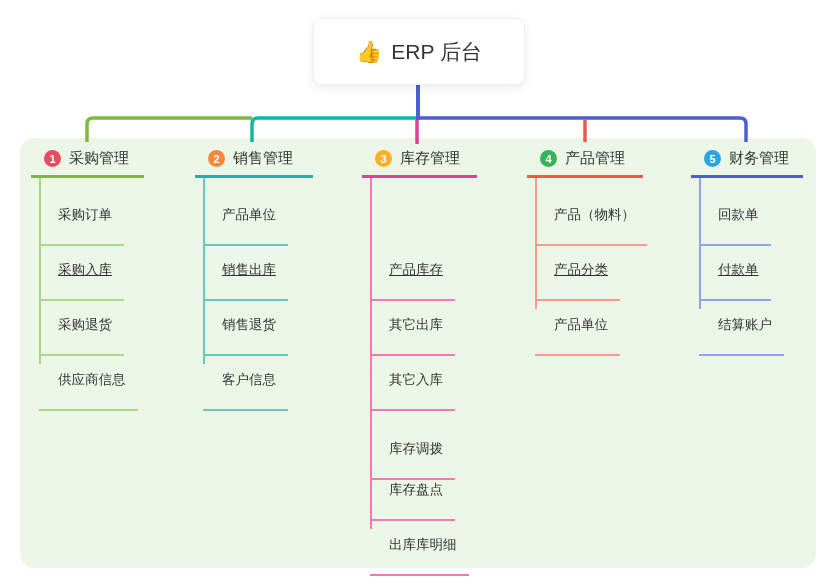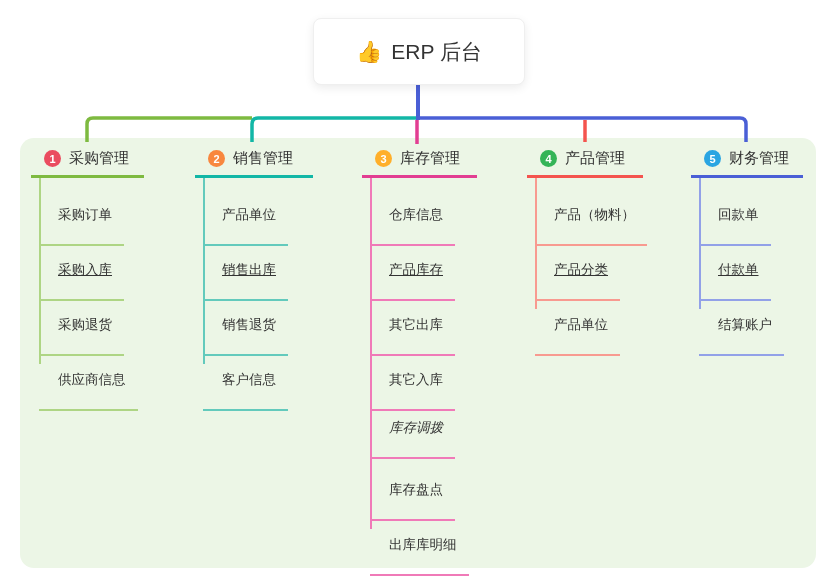--- a/index.html
+++ b/index.html
@@ -47,21 +47,21 @@
   .branch-1{left:195px;} .branch-1 .branch-header{width:118px;}
   .branch-2{left:362px;} .branch-2 .branch-header{width:115px;}
   .branch-3{left:527px;} .branch-3 .branch-header{width:116px;}
   .branch-4{left:691px;} .branch-4 .branch-header{width:112px;}
   
   .branch-0 .spine,.branch-1 .spine{height:186px;}
   .branch-2 .spine{height:351px;}
   .branch-3 .spine,.branch-4 .spine{height:131px;}
   
   .row-0{top:61px;} .row-1{top:116px;text-decoration:underline;} .row-2{top:171px;} .row-3{top:226px;}
-  .row-4{top:274px;font-style:italic;} .row-5{top:336px;} .row-6{top:391px;}
+  .row-4{top:295px;} .row-5{top:336px;} .row-6{top:391px;}
 </style>
 </head>
 <body>
 
 <div class="stage">
 
   <div class="panel" style="background: rgb(236, 246, 230);"></div>
 
   <svg class="connectors" width="839" height="588">
     <path d="M 87 142 L 87 124 Q 87 118 93 118 L 252 118" fill="none" stroke-width="3.5" stroke="#7eba40"></path>
@@ -100,21 +100,20 @@
     <div class="child row-3">客户信息</div>
     <div class="child row-2">销售退货</div>
   </div>
 
   <div class="branch branch-2" style="--main: #e23e92; --light: #f07ab8; --badge: #ffaf2a;">
     <div class="branch-header">
       <span class="badge">3</span>
       <span class="branch-title">库存管理</span>
     </div>
     <div class="spine"></div>
-    <div class="child row-0">仓库信息</div>
     <div class="child row-1">产品库存</div>
     <div class="child row-2">其它出库</div>
     <div class="child row-3">其它入库</div>
     <div class="child row-4">库存调拨</div>
     <div class="child row-5">库存盘点</div>
     <div class="child row-6">出库库明细</div>
   </div>
 
   <div class="branch branch-3" style="--main: #f4544e; --light: #f89a90; --badge: #34b457;">
     <div class="branch-header">

